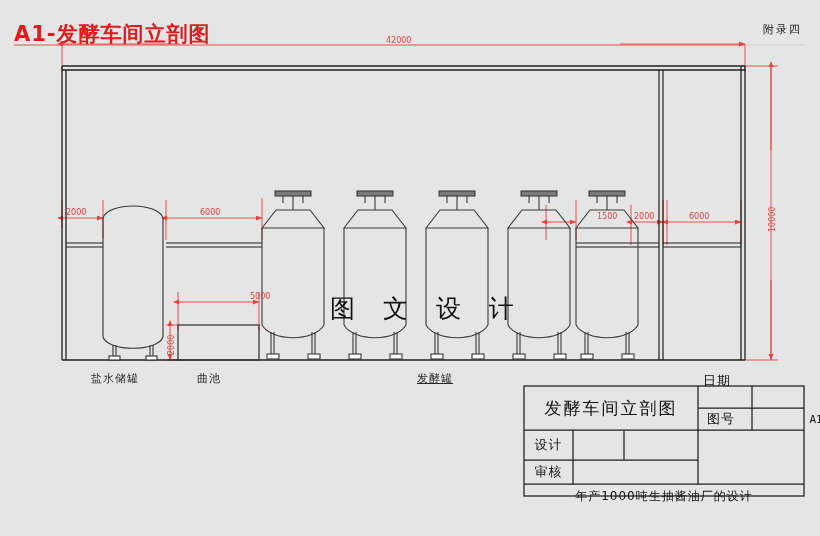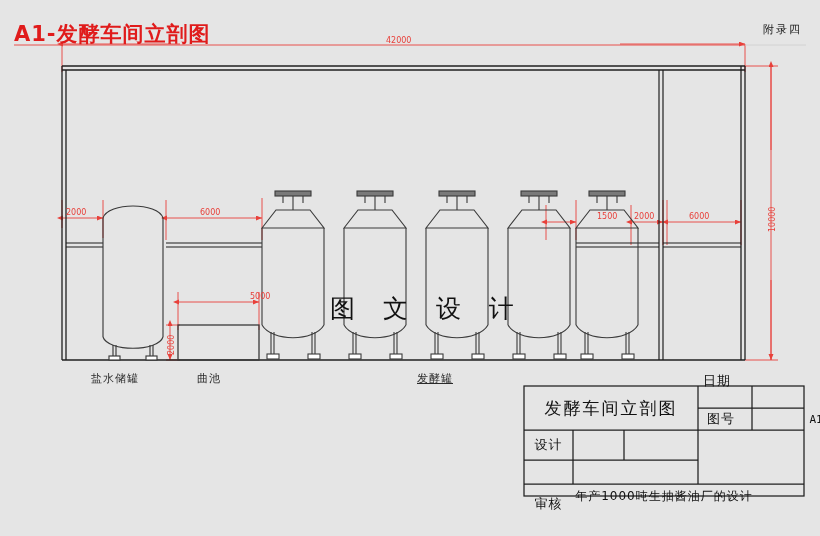--- a/index.html
+++ b/index.html
@@ -274,17 +274,17 @@
   <div class="eqlabel" style="left:417px;top:371px;text-decoration:underline;">发酵罐</div>
 
   <div class="tbcell tb-main" style="left:524px;top:386px;width:174px;height:44px;">发酵车间立剖图</div>
   <div class="tbcell tb-hd" style="left:698px;top:370px;width:38px;height:22px;">日期</div>
   <div class="tbcell tb-hd" style="left:752px;top:386px;width:52px;height:22px;"></div>
   <div class="tbcell tb-hd" style="left:698px;top:408px;width:46px;height:22px;text-align:center;">图号</div>
   <div class="tbcell tb-a1" style="left:752px;top:408px;width:52px;height:22px;padding-left:38px;">A1</div>
   <div class="tbcell tb-hd" style="left:524px;top:430px;width:49px;height:30px;">设计</div>
   <div class="tbcell tb-hd" style="left:573px;top:430px;width:51px;height:30px;"></div>
   <div class="tbcell tb-hd" style="left:624px;top:430px;width:74px;height:30px;"></div>
-  <div class="tbcell tb-hd" style="left:524px;top:460px;width:49px;height:24px;margin-top:32px;">审核</div>
+  <div class="tbcell tb-hd" style="left:524px;top:460px;width:49px;height:24px;">审核</div>
   <div class="tbcell tb-hd" style="left:573px;top:460px;width:125px;height:24px;"></div>
   <div class="tbcell tb-bottom" style="left:524px;top:484px;width:280px;height:25px;">年产1000吨生抽酱油厂的设计</div>
 
 </div>
 
 </body></html>

